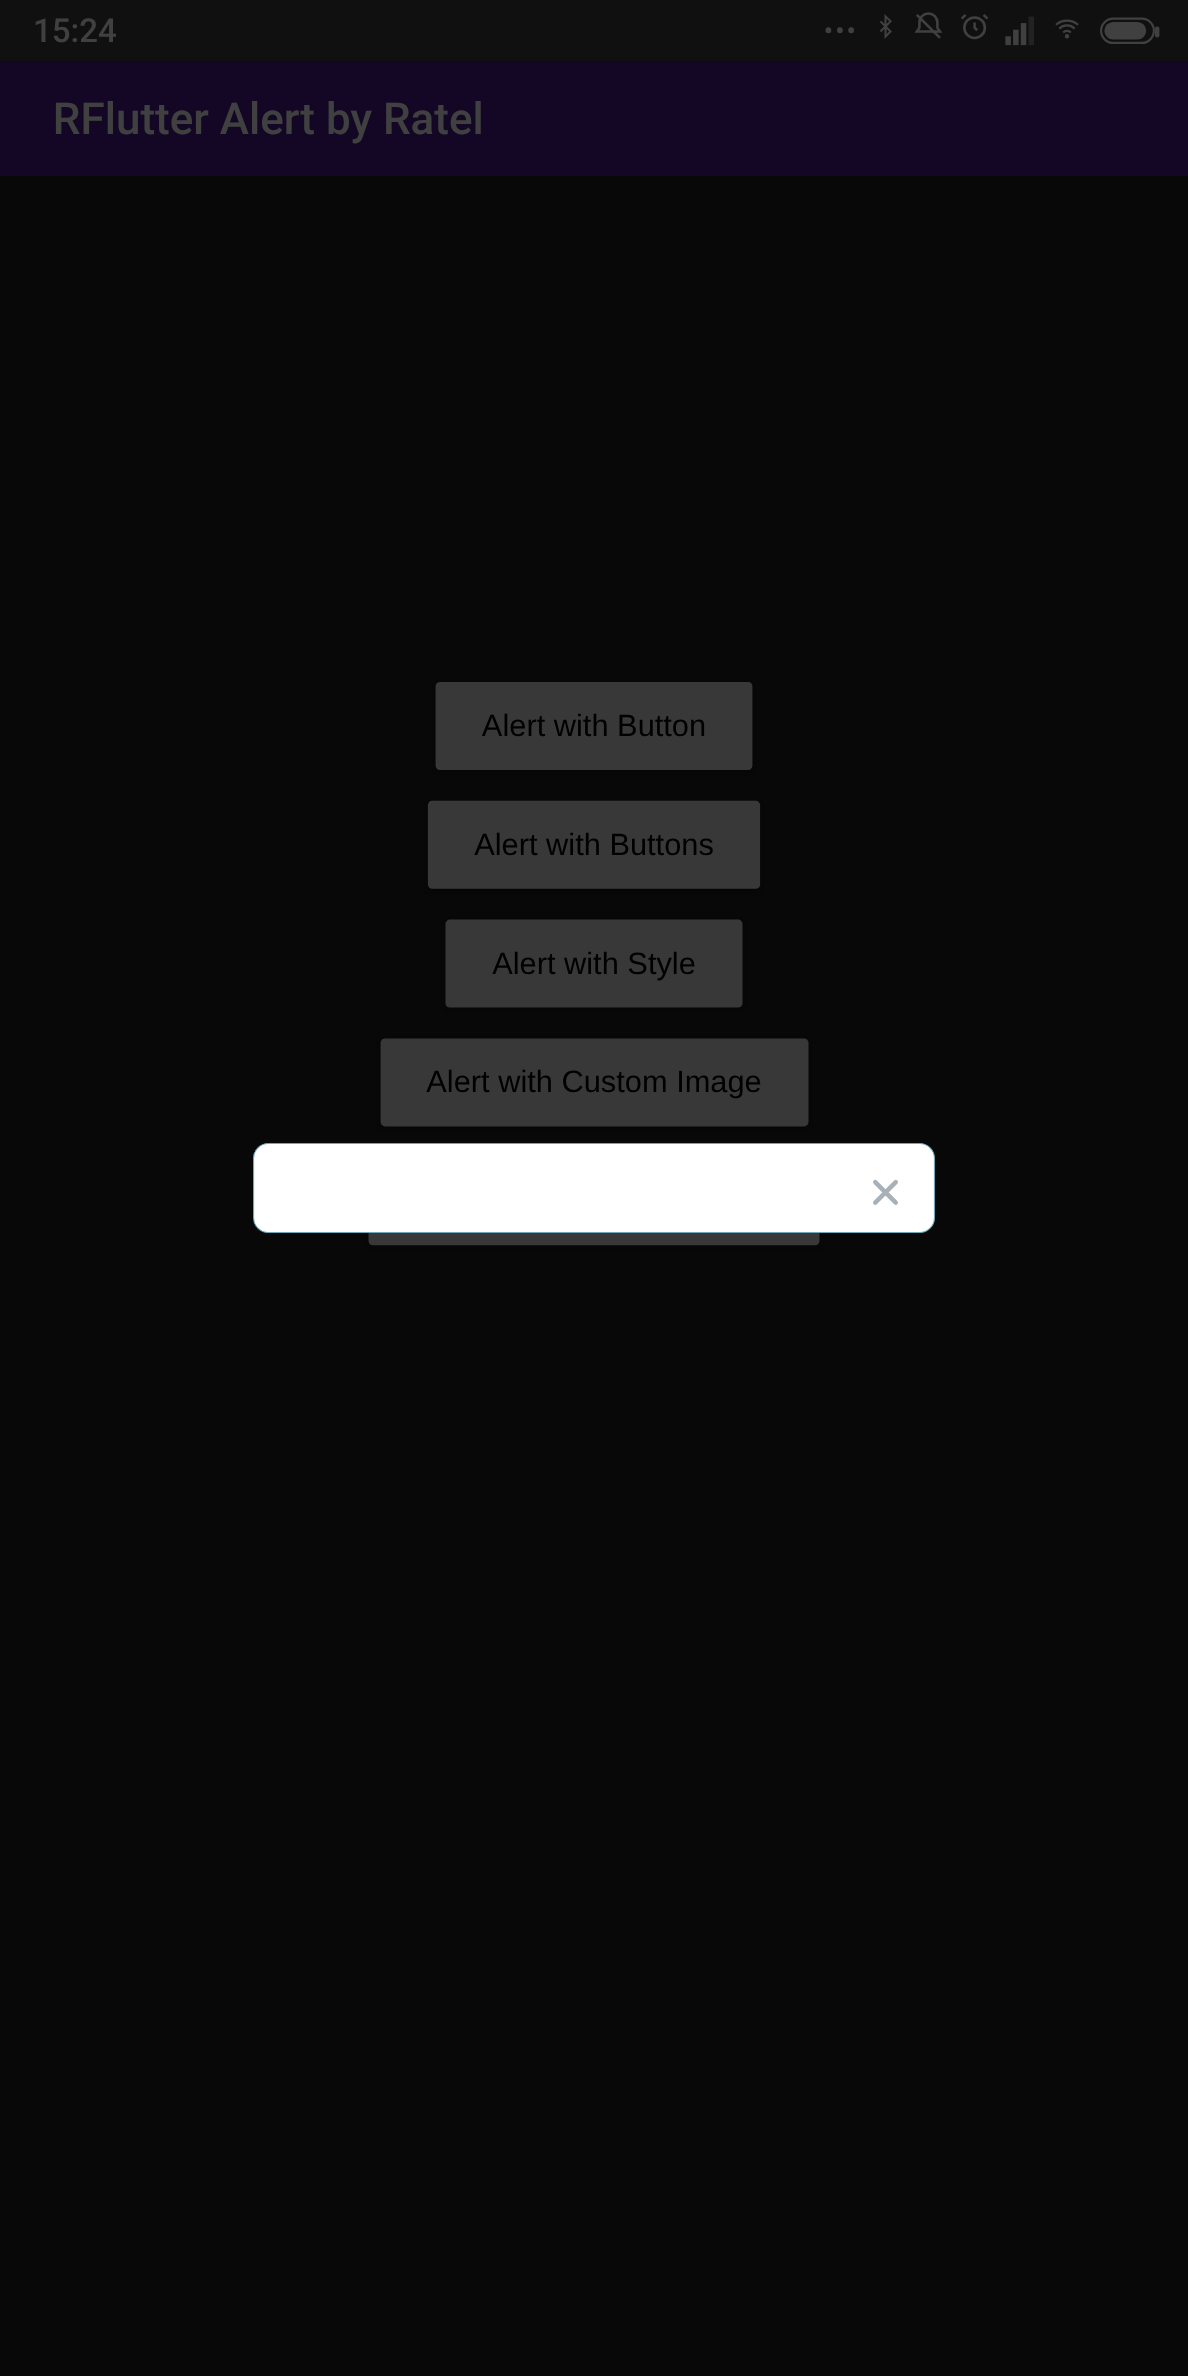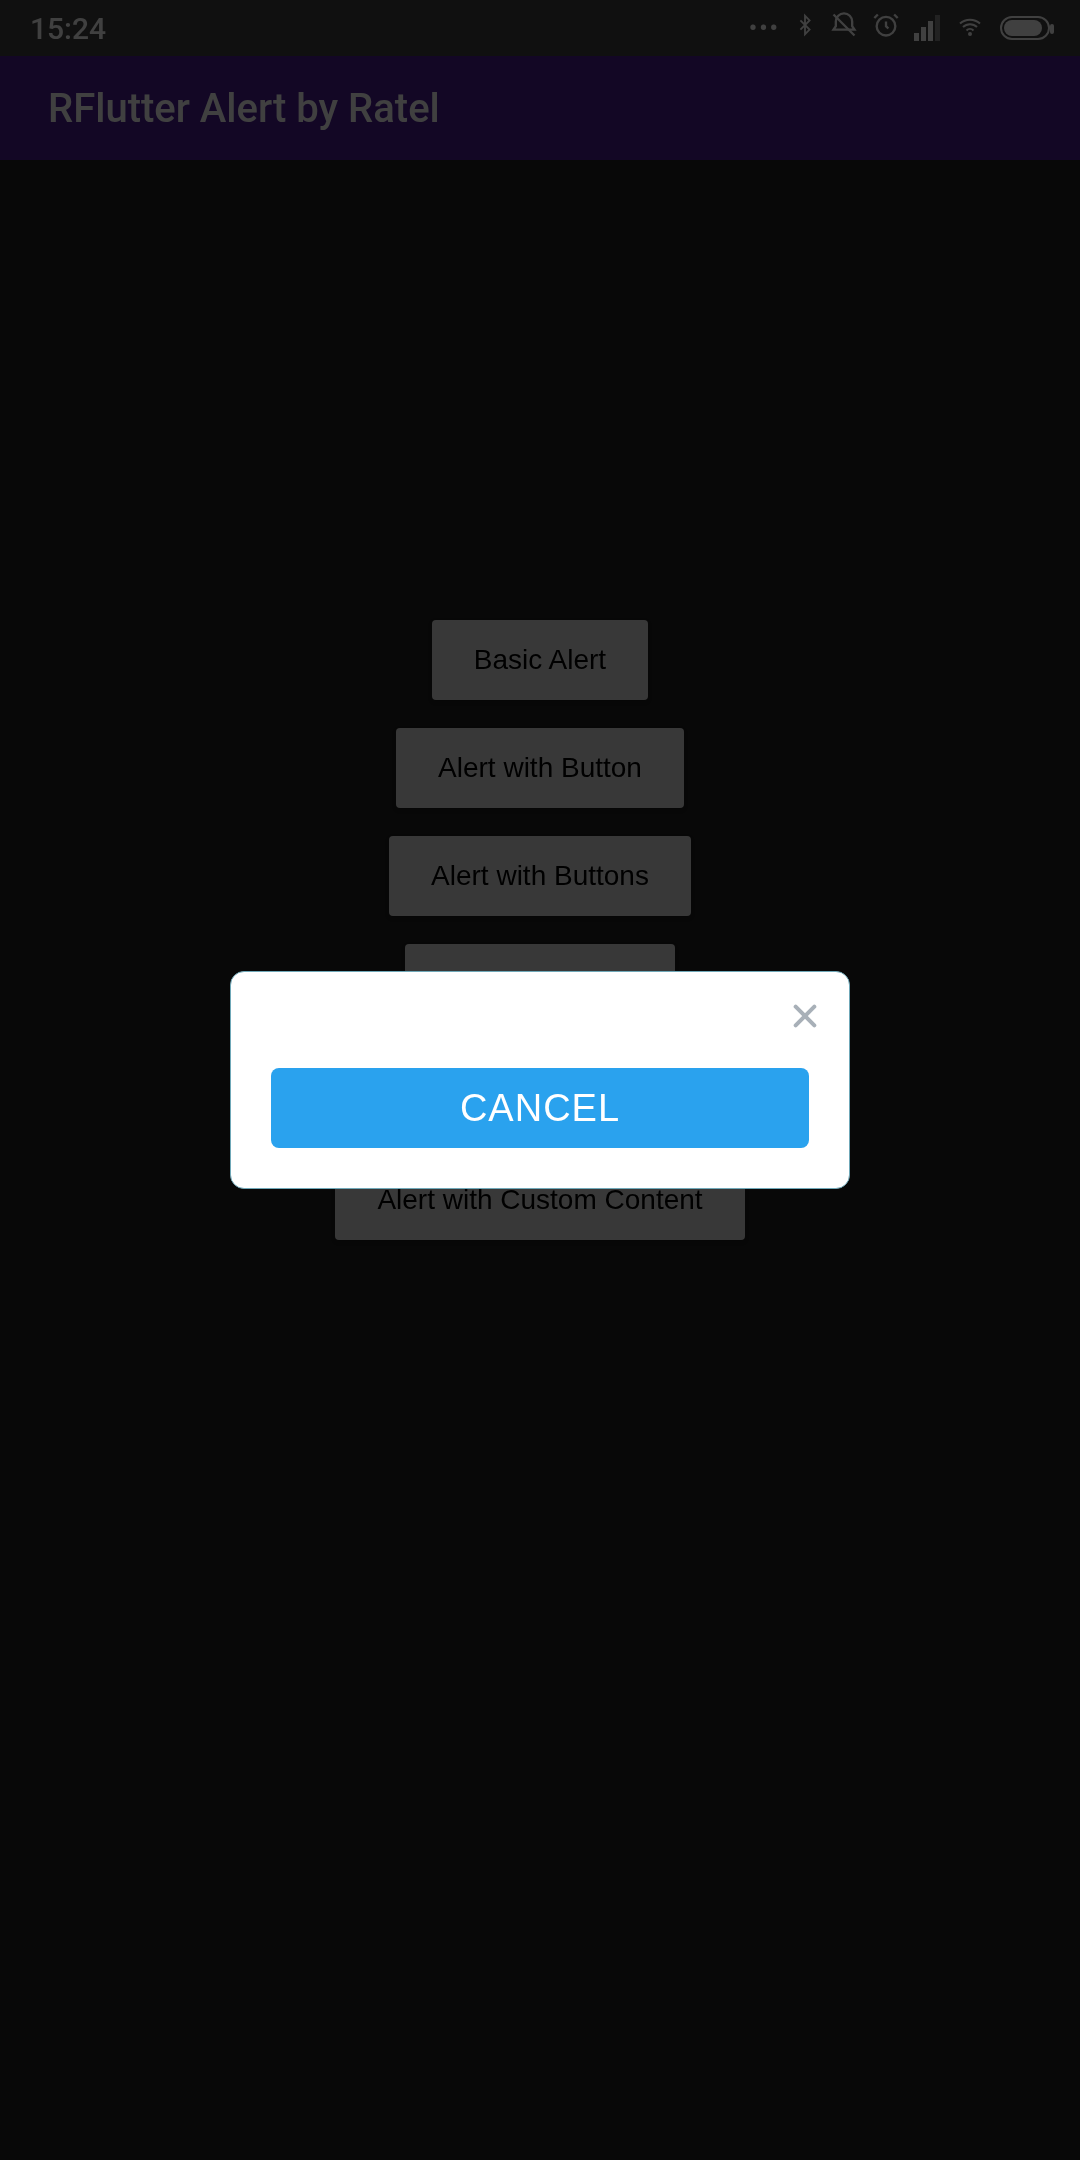--- a/index.html
+++ b/index.html
@@ -177,31 +177,29 @@
         <span class="battery-fill"></span>
       </span>
   </div>
 </div>
 
 <div class="app-bar">
   <span class="app-bar-title">RFlutter Alert by Ratel</span>
 </div>
 
 <div class="content">
-  <button class="material-button">Basic Alert</button>
   <button class="material-button">Alert with Button</button>
   <button class="material-button">Alert with Buttons</button>
   <button class="material-button">Alert with Style</button>
   <button class="material-button">Alert with Custom Image</button>
   <button class="material-button">Alert with Custom Content</button>
 </div>
 
 <div class="overlay">
   <div class="alert-dialog">
     <button class="close-btn">
       <svg width="32" height="32" viewBox="0 0 24 24" fill="none" stroke="#a8b0b8" stroke-width="3" stroke-linecap="round">
           <line x1="5" y1="5" x2="19" y2="19"></line>
           <line x1="19" y1="5" x2="5" y2="19"></line>
         </svg>
     </button>
-    <button class="alert-cancel">CANCEL</button>
   </div>
 </div>
 
 </body></html>

